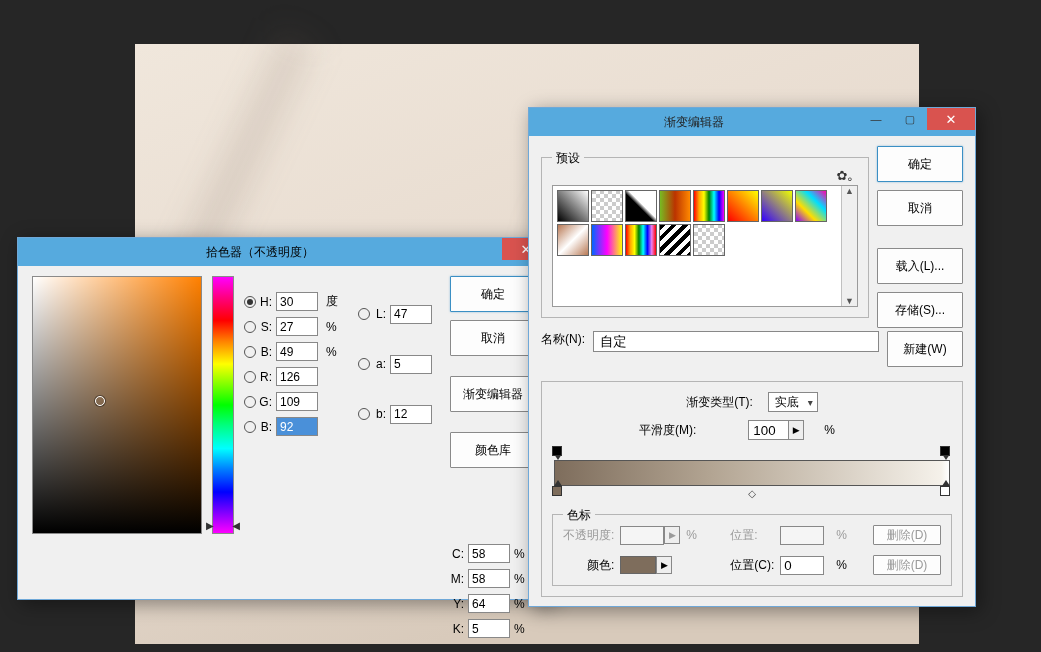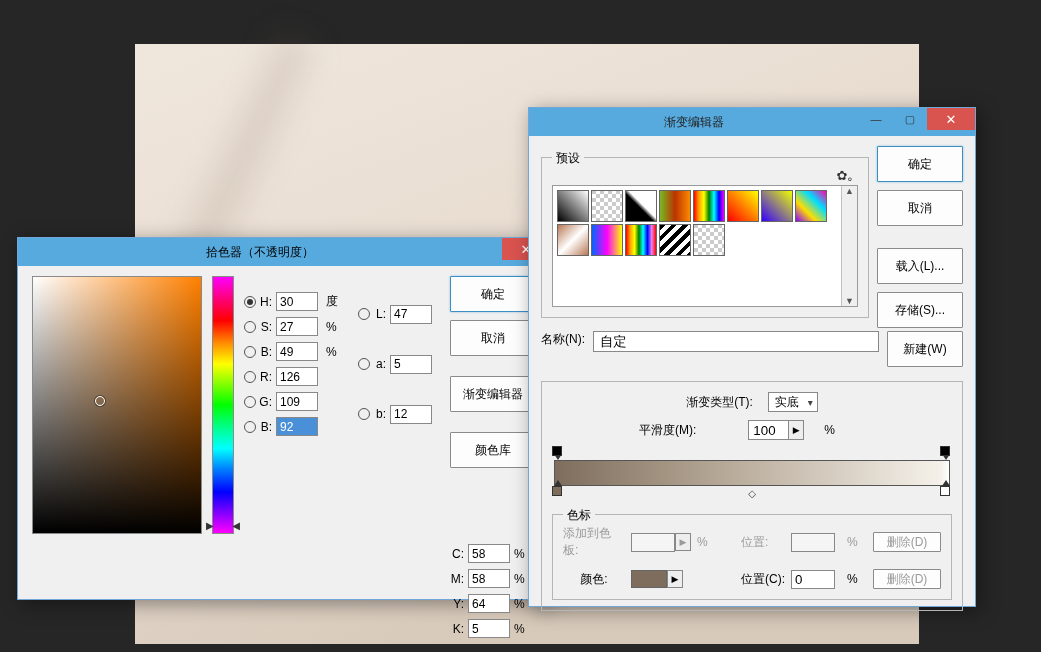--- a/index.html
+++ b/index.html
@@ -394,34 +394,34 @@
             <div class="cap" style="background:#7e6d5c"></div>
           </div>
         <div class="color-stop" style="right:0">
             <div class="cap" style="background:#fff"></div>
           </div>
       </div>
 
       <div class="fieldset stops-fs">
         <span class="fieldset-title">色标</span>
         <div class="stops-grid">
-          <span class="disabled">添加到色板:</span>
+          <span class="disabled">不透明度:</span>
           <div style="display:flex">
               <input class="numin-sm dis" style="">
               <div class="tri-btn disabled">▶</div>
             </div>
           <span class="disabled">%</span>
           <span></span>
           <span class="disabled">位置:</span>
           <input class="numin-sm dis" style="">
           <span class="disabled">%</span>
           <span></span>
           <div class="btn del-btn disabled">删除(D)</div>
 
-          <span style="text-align:center">颜色:</span>
+          <span style="text-align:right">颜色:</span>
           <div style="display:flex">
               <div class="mini-swatch" style="background:#7e6d5c"></div>
               <div class="tri-btn">▶</div>
             </div>
           <span></span>
             <span></span>
           <span>位置(C):</span>
           <input class="numin-sm" value="0" style="">
           <span>%</span>
           <span></span>

